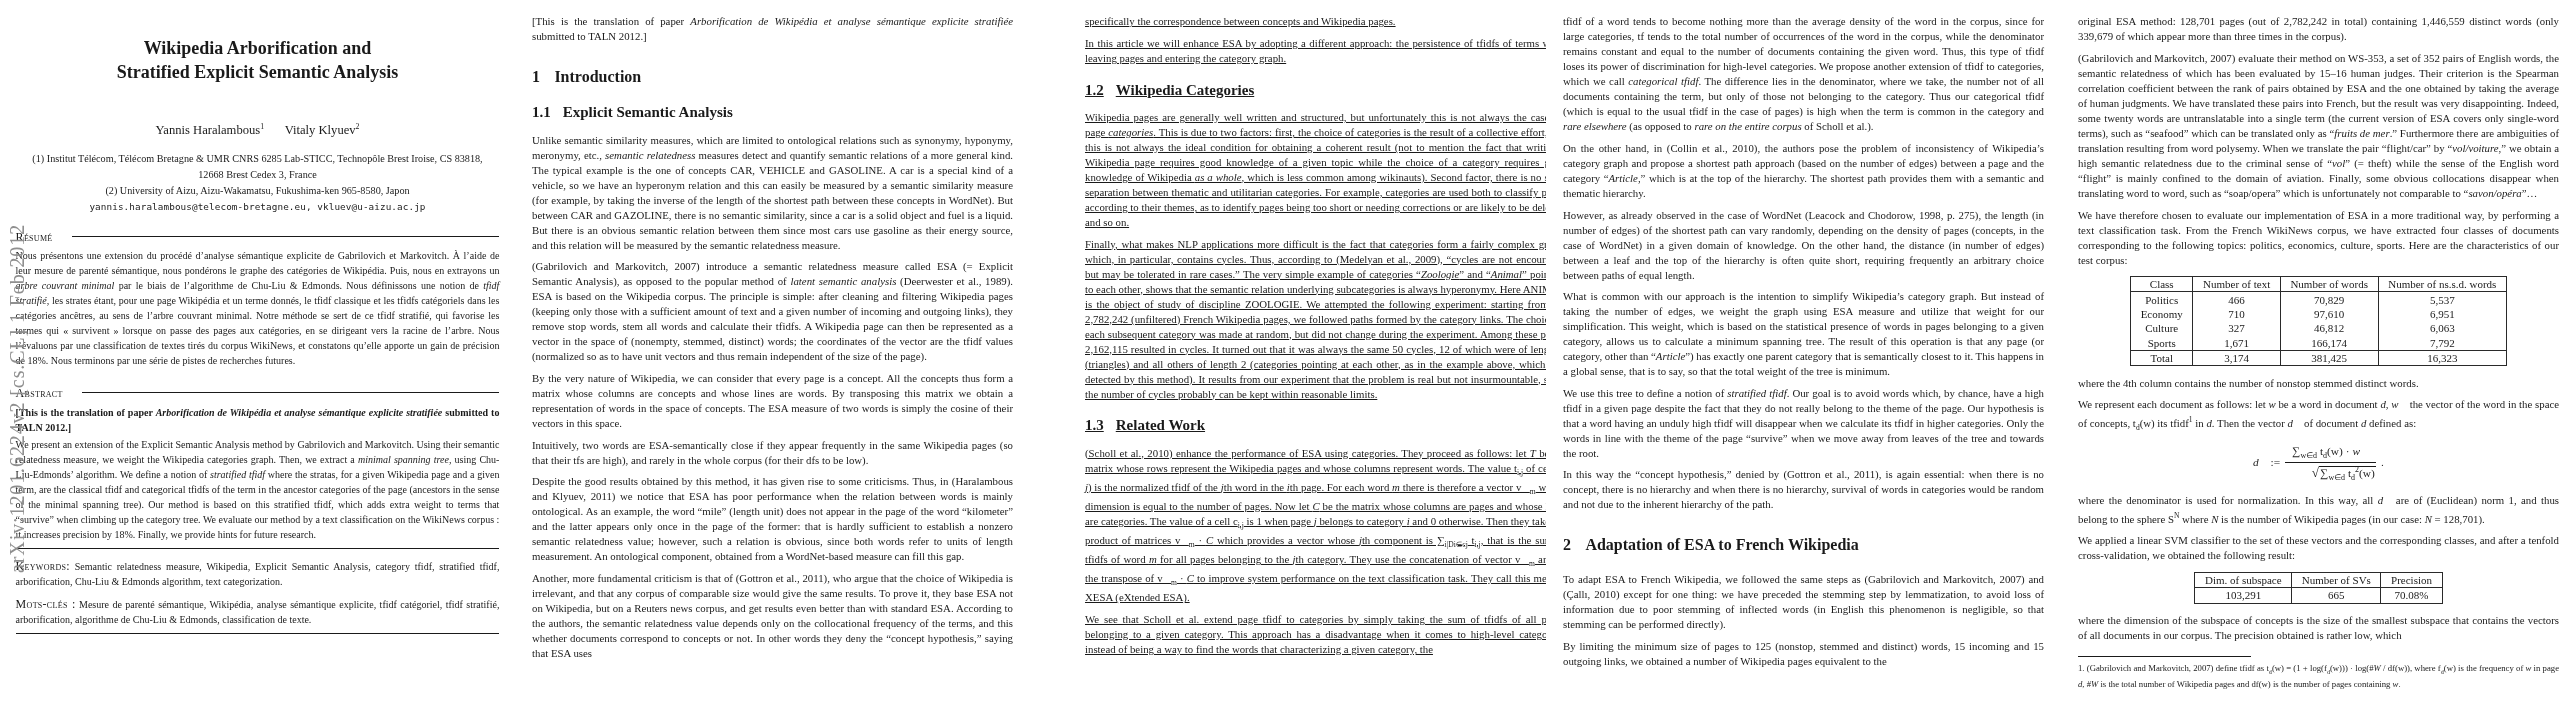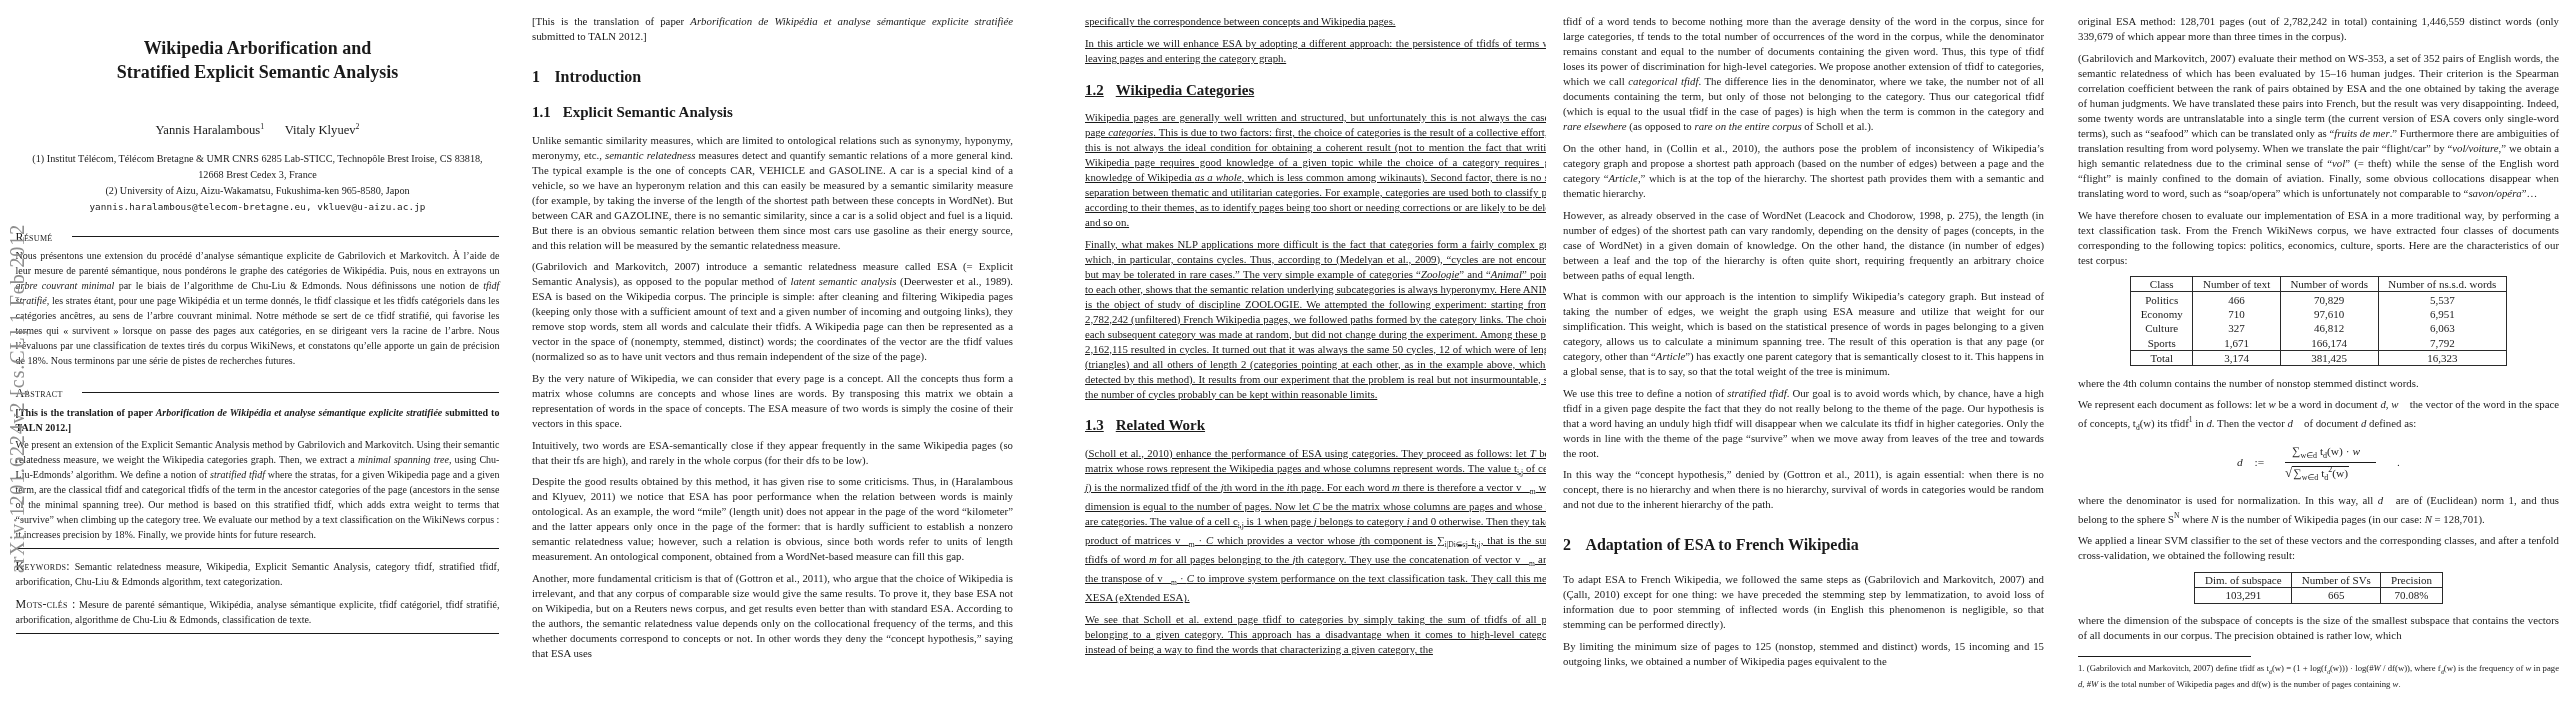--- a/index.html
+++ b/index.html
@@ -39,21 +39,21 @@
   h3.h2 .hnum{margin-right:12px;}
 
   table.datatable{border-collapse:collapse;margin:8.4px auto 9.6px auto;font-size:11px;}
   table.datatable th, table.datatable td{border-left:0.8px solid #2a2a2a;border-right:0.8px solid #2a2a2a;
       padding:1.2px 9.6px;text-align:center;font-weight:normal;}
   table.datatable{border:0.8px solid #2a2a2a;}
   table.datatable thead th{border-bottom:0.8px solid #2a2a2a;}
   table.datatable tr.total-rule td{border-top:0.8px solid #2a2a2a;text-align:center;}
 
   .formula{text-align:center;font-size:11.4px;margin:9.6px 0 10.8px 0;}
-  .frac{display:inline-block;vertical-align:middle;text-align:left;margin:0 21px;}
+  .frac{display:inline-block;vertical-align:middle;text-align:right;margin:0 5px;}
   .fnum{display:block;border-bottom:0.9px solid #1a1a1a;padding:0 7.2px 2.4px 7.2px;}
   .fden{display:block;padding-top:1.8px;}
   .rad{font-size:13.2px;}
   .rtb{border-top:0.9px solid #1a1a1a;padding:0 1.2px;}
   .formula i, .para i{font-style:italic;}
   sub{font-size:70%;}
   sup{font-size:70%;}
 
   .fnrule{width:36%;border-bottom:0.8px solid #1a1a1a;margin:13.2px 0 4.8px 0;}
   .footnote{font-size:8.7px;line-height:12px;text-align:justify;margin:0;}

